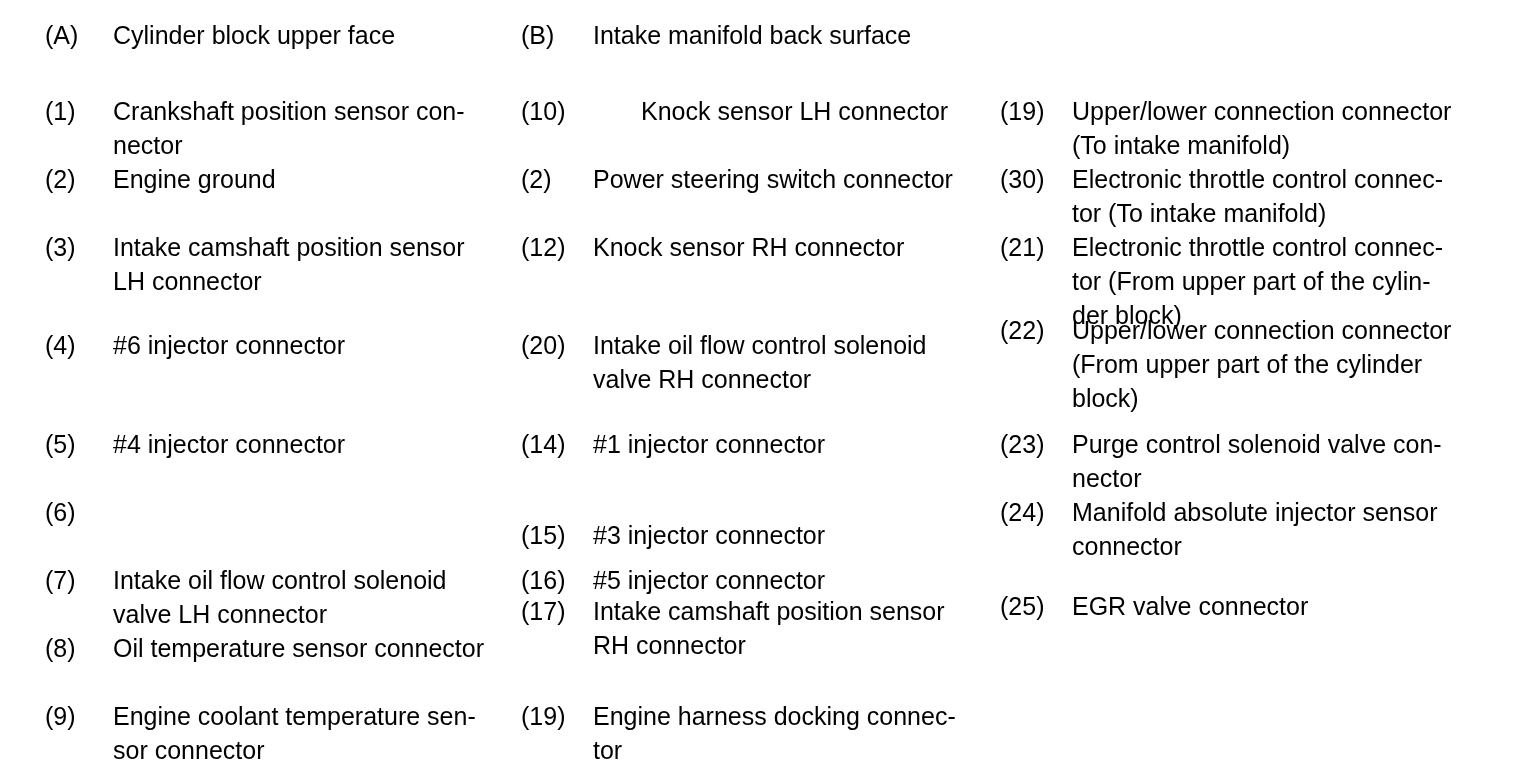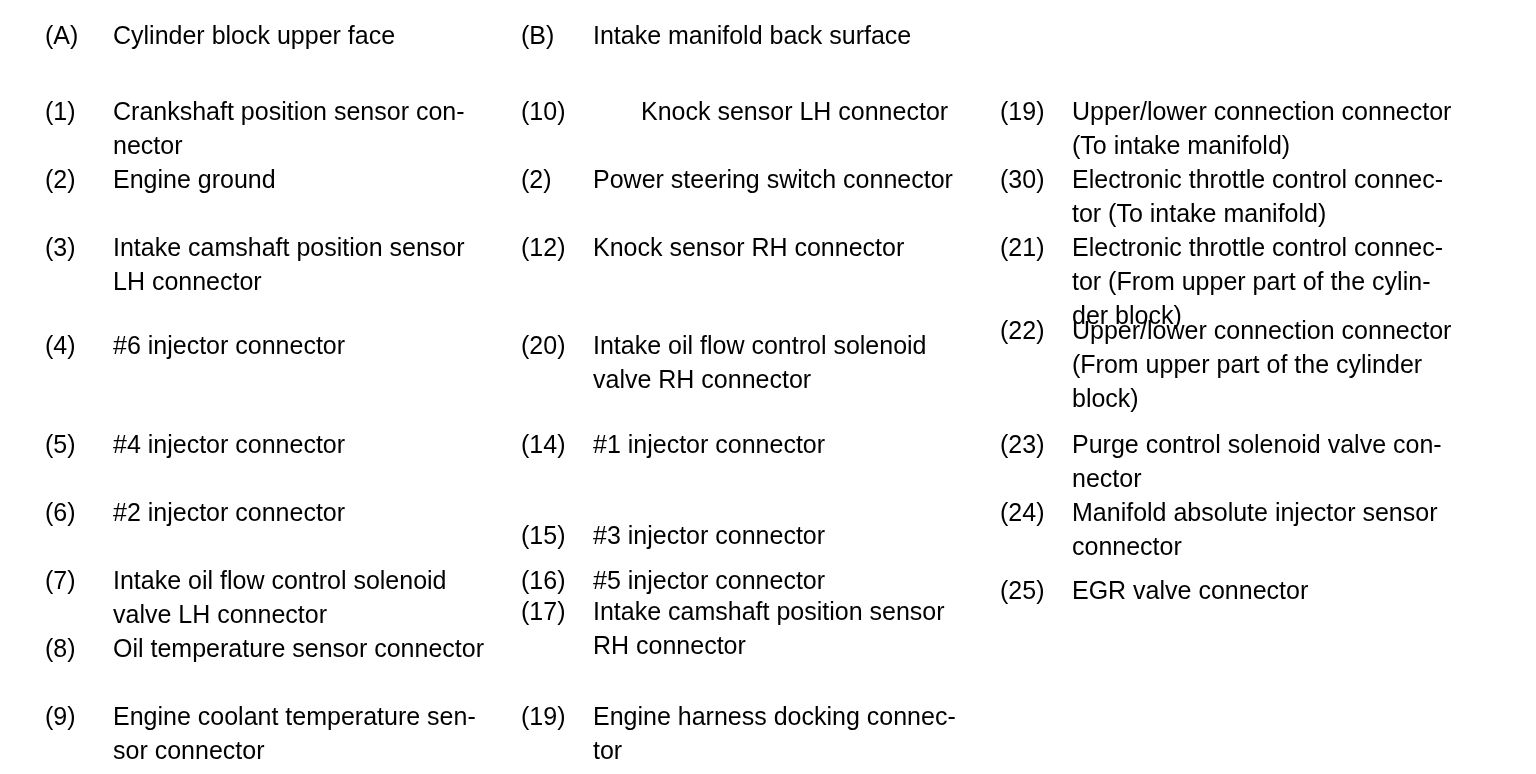--- a/index.html
+++ b/index.html
@@ -88,21 +88,20 @@
       <div class="entry row-abs" style="top: 328px;">
         <span class="entry-label" style="width: 68px;">(4)</span>
         <span class="entry-text">#6 injector connector</span>
       </div>
       <div class="entry row-abs" style="top: 427px;">
         <span class="entry-label" style="width: 68px;">(5)</span>
         <span class="entry-text">#4 injector connector</span>
       </div>
       <div class="entry row-abs" style="top: 495px;">
         <span class="entry-label" style="width: 68px;">(6)</span>
-        <span class="entry-text">#2 injector connector</span>
       </div>
       <div class="entry row-abs" style="top: 563px;">
         <span class="entry-label" style="width: 68px;">(7)</span>
         <span class="entry-text">Intake oil flow control solenoid
 valve LH connector</span>
       </div>
       <div class="entry row-abs" style="top: 631px;">
         <span class="entry-label" style="width: 68px;">(8)</span>
         <span class="entry-text">Oil temperature sensor connector</span>
       </div>
@@ -183,18 +182,18 @@
       <div class="entry row-abs" style="top: 427px;">
         <span class="entry-label" style="width: 72px;">(23)</span>
         <span class="entry-text">Purge control solenoid valve con-
 nector</span>
       </div>
       <div class="entry row-abs" style="top: 495px;">
         <span class="entry-label" style="width: 72px;">(24)</span>
         <span class="entry-text">Manifold absolute injector sensor
 connector</span>
       </div>
-      <div class="entry row-abs" style="top: 573px;">
+      <div class="entry row-abs" style="top: 589px;">
         <span class="entry-label" style="width: 72px;">(25)</span>
         <span class="entry-text">EGR valve connector</span>
       </div>
     </div>
   </div>
 
 </body></html>

